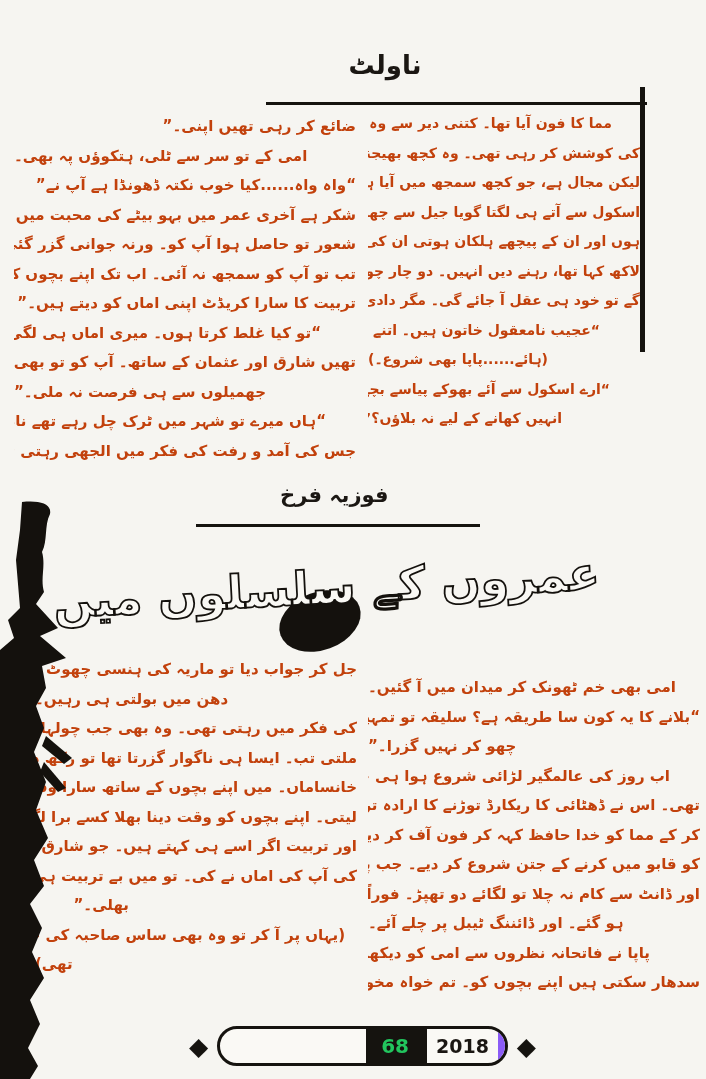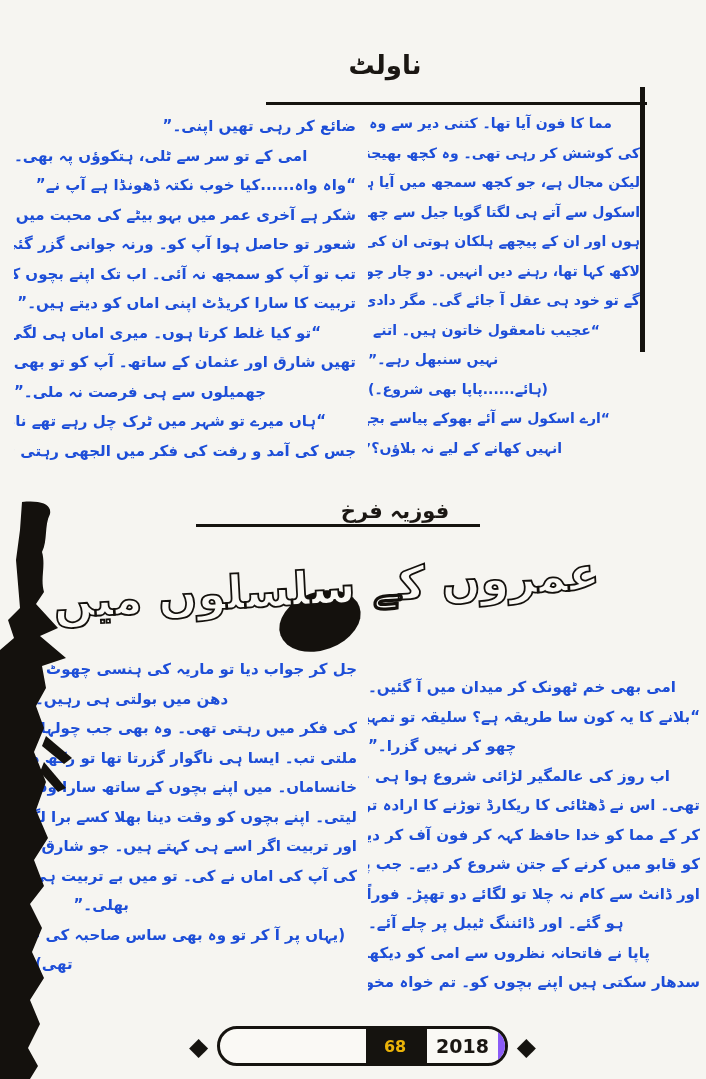--- a/index.html
+++ b/index.html
@@ -1,58 +1,58 @@
 <!DOCTYPE html>
 <html lang="ur"><head>
 <meta charset="utf-8">
 <style>
   html,body{margin:0;padding:0;background:#e8e6e1;}
   .page{position:relative;width:706px;height:1079px;background:#f6f5f1;overflow:hidden;
         font-family:"DejaVu Sans",sans-serif;color:#1b1713;}
   
   .col{position:absolute;}
   .tline{direction:rtl;font-weight:700;height:29.5px;line-height:29.5px;
-         white-space:nowrap;overflow:hidden;text-align:right;color:#1d4ed8;}
+         white-space:nowrap;overflow:hidden;text-align:right;color:#c2410c;}
   .a-c{text-align:left;}
   .a-r,.a-j{text-align:right;}
   .top-right{left:368px;top:109px;width:272px;}
   .top-right .tline{font-size:14px;}
   .top-left{left:14px;top:112px;width:342px;}
   .top-left .tline{font-size:15px;}
   .bot-right{left:368px;top:652px;width:332px;margin-top:21px;}
   .bot-right .tline{font-size:15px;}
   .bot-left{left:35px;top:655px;width:322px;}
   .bot-left .tline{font-size:15px;}
   
   .h-title{position:absolute;left:295px;top:50px;width:180px;text-align:center;
            font-size:26px;font-weight:700;direction:rtl;}
   .h-rule{position:absolute;left:266px;top:102px;width:381px;height:3px;background:#15130f;}
   .v-rule{position:absolute;left:640px;top:87px;width:5px;height:265px;background:#15130f;}
   
-  .author{position:absolute;left:280px;top:483px;width:230px;text-align:center;
-          font-size:21px;font-weight:700;direction:rtl;margin-top:16px;}
+  .author{position:absolute;left:280px;top:483px;width:230px;text-align:left;
+          font-size:21px;font-weight:700;direction:rtl;}
   .author-rule{position:absolute;left:196px;top:524px;width:284px;height:3px;background:#15130f;}
   .swash{position:absolute;left:278px;top:592px;width:84px;height:58px;background:#14110d;
          border-radius:50%;transform:rotate(-20deg);}
   .story-title{position:absolute;left:150px;top:531px;width:450px;height:112px;line-height:108px;
          text-align:center;direction:rtl;font-size:46px;font-weight:700;letter-spacing:-1px;
          color:#f9f8f4;-webkit-text-stroke:1.8px #14110d;white-space:nowrap;
          transform:rotate(-3deg);z-index:2;}
   
   .footer{position:absolute;left:185px;top:1023px;width:355px;height:46px;}
   .banner{position:absolute;left:32px;right:32px;top:3px;bottom:3px;border:3px solid #15130f;
           border-radius:21px;overflow:hidden;display:flex;direction:rtl;align-items:stretch;
           background:#faf9f5;}
   .b-label{flex:1;display:flex;align-items:center;justify-content:center;
            font-weight:700;font-size:16px;direction:rtl;}
   .b-year{display:flex;align-items:center;padding:0 9px;font-weight:700;font-size:19px;
           border-left:3px solid #15130f;border-right:7px solid #8b5cf6;
           font-family:"DejaVu Sans",sans-serif;}
   .b-page{display:flex;align-items:center;justify-content:center;min-width:58px;
-          background:#15130f;color:#eab308;font-weight:700;font-size:16px;}
+          background:#15130f;color:#22c55e;font-weight:700;font-size:20px;}
   .orn{position:absolute;top:50%;transform:translateY(-50%);font-size:25px;color:#15130f;
        line-height:1;}
   .orn-l{left:4px;} .orn-r{right:4px;}
   
   .blob{position:absolute;left:0;top:500px;width:80px;height:579px;z-index:3;pointer-events:none;}
 </style>
 </head>
 <body>
 
 <div class="page">
@@ -63,21 +63,20 @@
 
   <div class="col top-right">
       <div class="tline a-j" style="padding-right: 28px;">مما کا فون آیا تھا۔ کتنی دیر سے وہ بات کرنے</div>
       <div class="tline a-j">کی کوشش کر رہی تھی۔ وہ کچھ بھیجنے کا ذکر کر رہی تھیں</div>
       <div class="tline a-j">لیکن مجال ہے، جو کچھ سمجھ میں آیا ہو۔ ایک تو یہ بچے</div>
       <div class="tline a-j">اسکول سے آتے ہی لگتا گویا جیل سے چھوٹ کر آئے</div>
       <div class="tline a-j">ہوں اور ان کے پیچھے ہلکان ہوتی ان کی دادی صاحبہ۔</div>
       <div class="tline a-j">لاکھ کہا تھا، رہنے دیں انہیں۔ دو چار چوٹیں کھائیں</div>
       <div class="tline a-j">گے تو خود ہی عقل آ جائے گی۔ مگر دادی کی محبت......!</div>
       <div class="tline a-r" style="padding-right: 40px;">“عجیب نامعقول خاتون ہیں۔ اتنے سے بچے</div>
-      <div class="tline a-c">نہیں سنبھل رہے۔”</div>
       <div class="tline a-c">(ہائے......پاپا بھی شروع۔)</div>
       <div class="tline a-r" style="padding-right: 30px;">“ارے اسکول سے آئے بھوکے پیاسے بچے،</div>
       <div class="tline a-r" style="padding-right: 78px;">انہیں کھانے کے لیے نہ بلاؤں؟”</div>
     </div>
   <div class="col top-left">
       <div class="tline a-r">ضائع کر رہی تھیں اپنی۔”</div>
       <div class="tline a-c">امی کے تو سر سے ٹلی، ہتکوؤں پہ بھی۔</div>
       <div class="tline a-r">“واہ واہ......کیا خوب نکتہ ڈھونڈا ہے آپ نے”</div>
       <div class="tline a-j">شکر ہے آخری عمر میں بہو بیٹے کی محبت میں ہی سہی یہ</div>
       <div class="tline a-j">شعور تو حاصل ہوا آپ کو۔ ورنہ جوانی گزر گئی ہماری</div>

